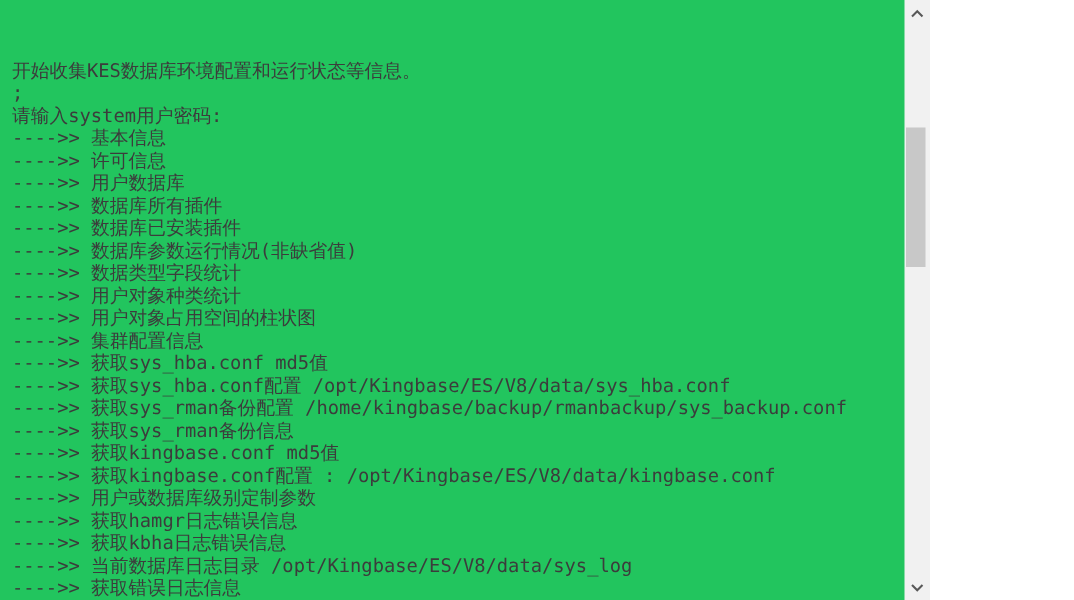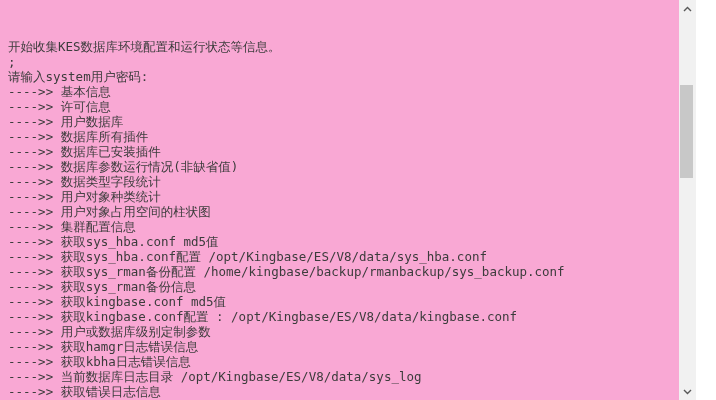--- a/index.html
+++ b/index.html
@@ -2,23 +2,23 @@
 <html style="--text-color: #3c3c3c; --track-color: #f1f1f1; --thumb-color: #c8c8c8; --arrow-color: #585858;"><head>
 <meta charset="utf-8">
 <style>
   html, body {
     margin: 0;
     padding: 0;
     background: #ffffff;
   }
   .viewport {
     position: relative;
-    width: 696px;
+    width: 620px;
     height: 400px;
-    background: #f9a8d4;
+    background: #22c55e;
     overflow: hidden;
     font-family: "DejaVu Sans Mono", monospace;
   }
   .terminal-output {
     position: absolute;
     left: 8px;
     top: 9px;
     right: 22px;
     color: var(--text-color, #3c3c3c);
     font-size: 12.5px;

